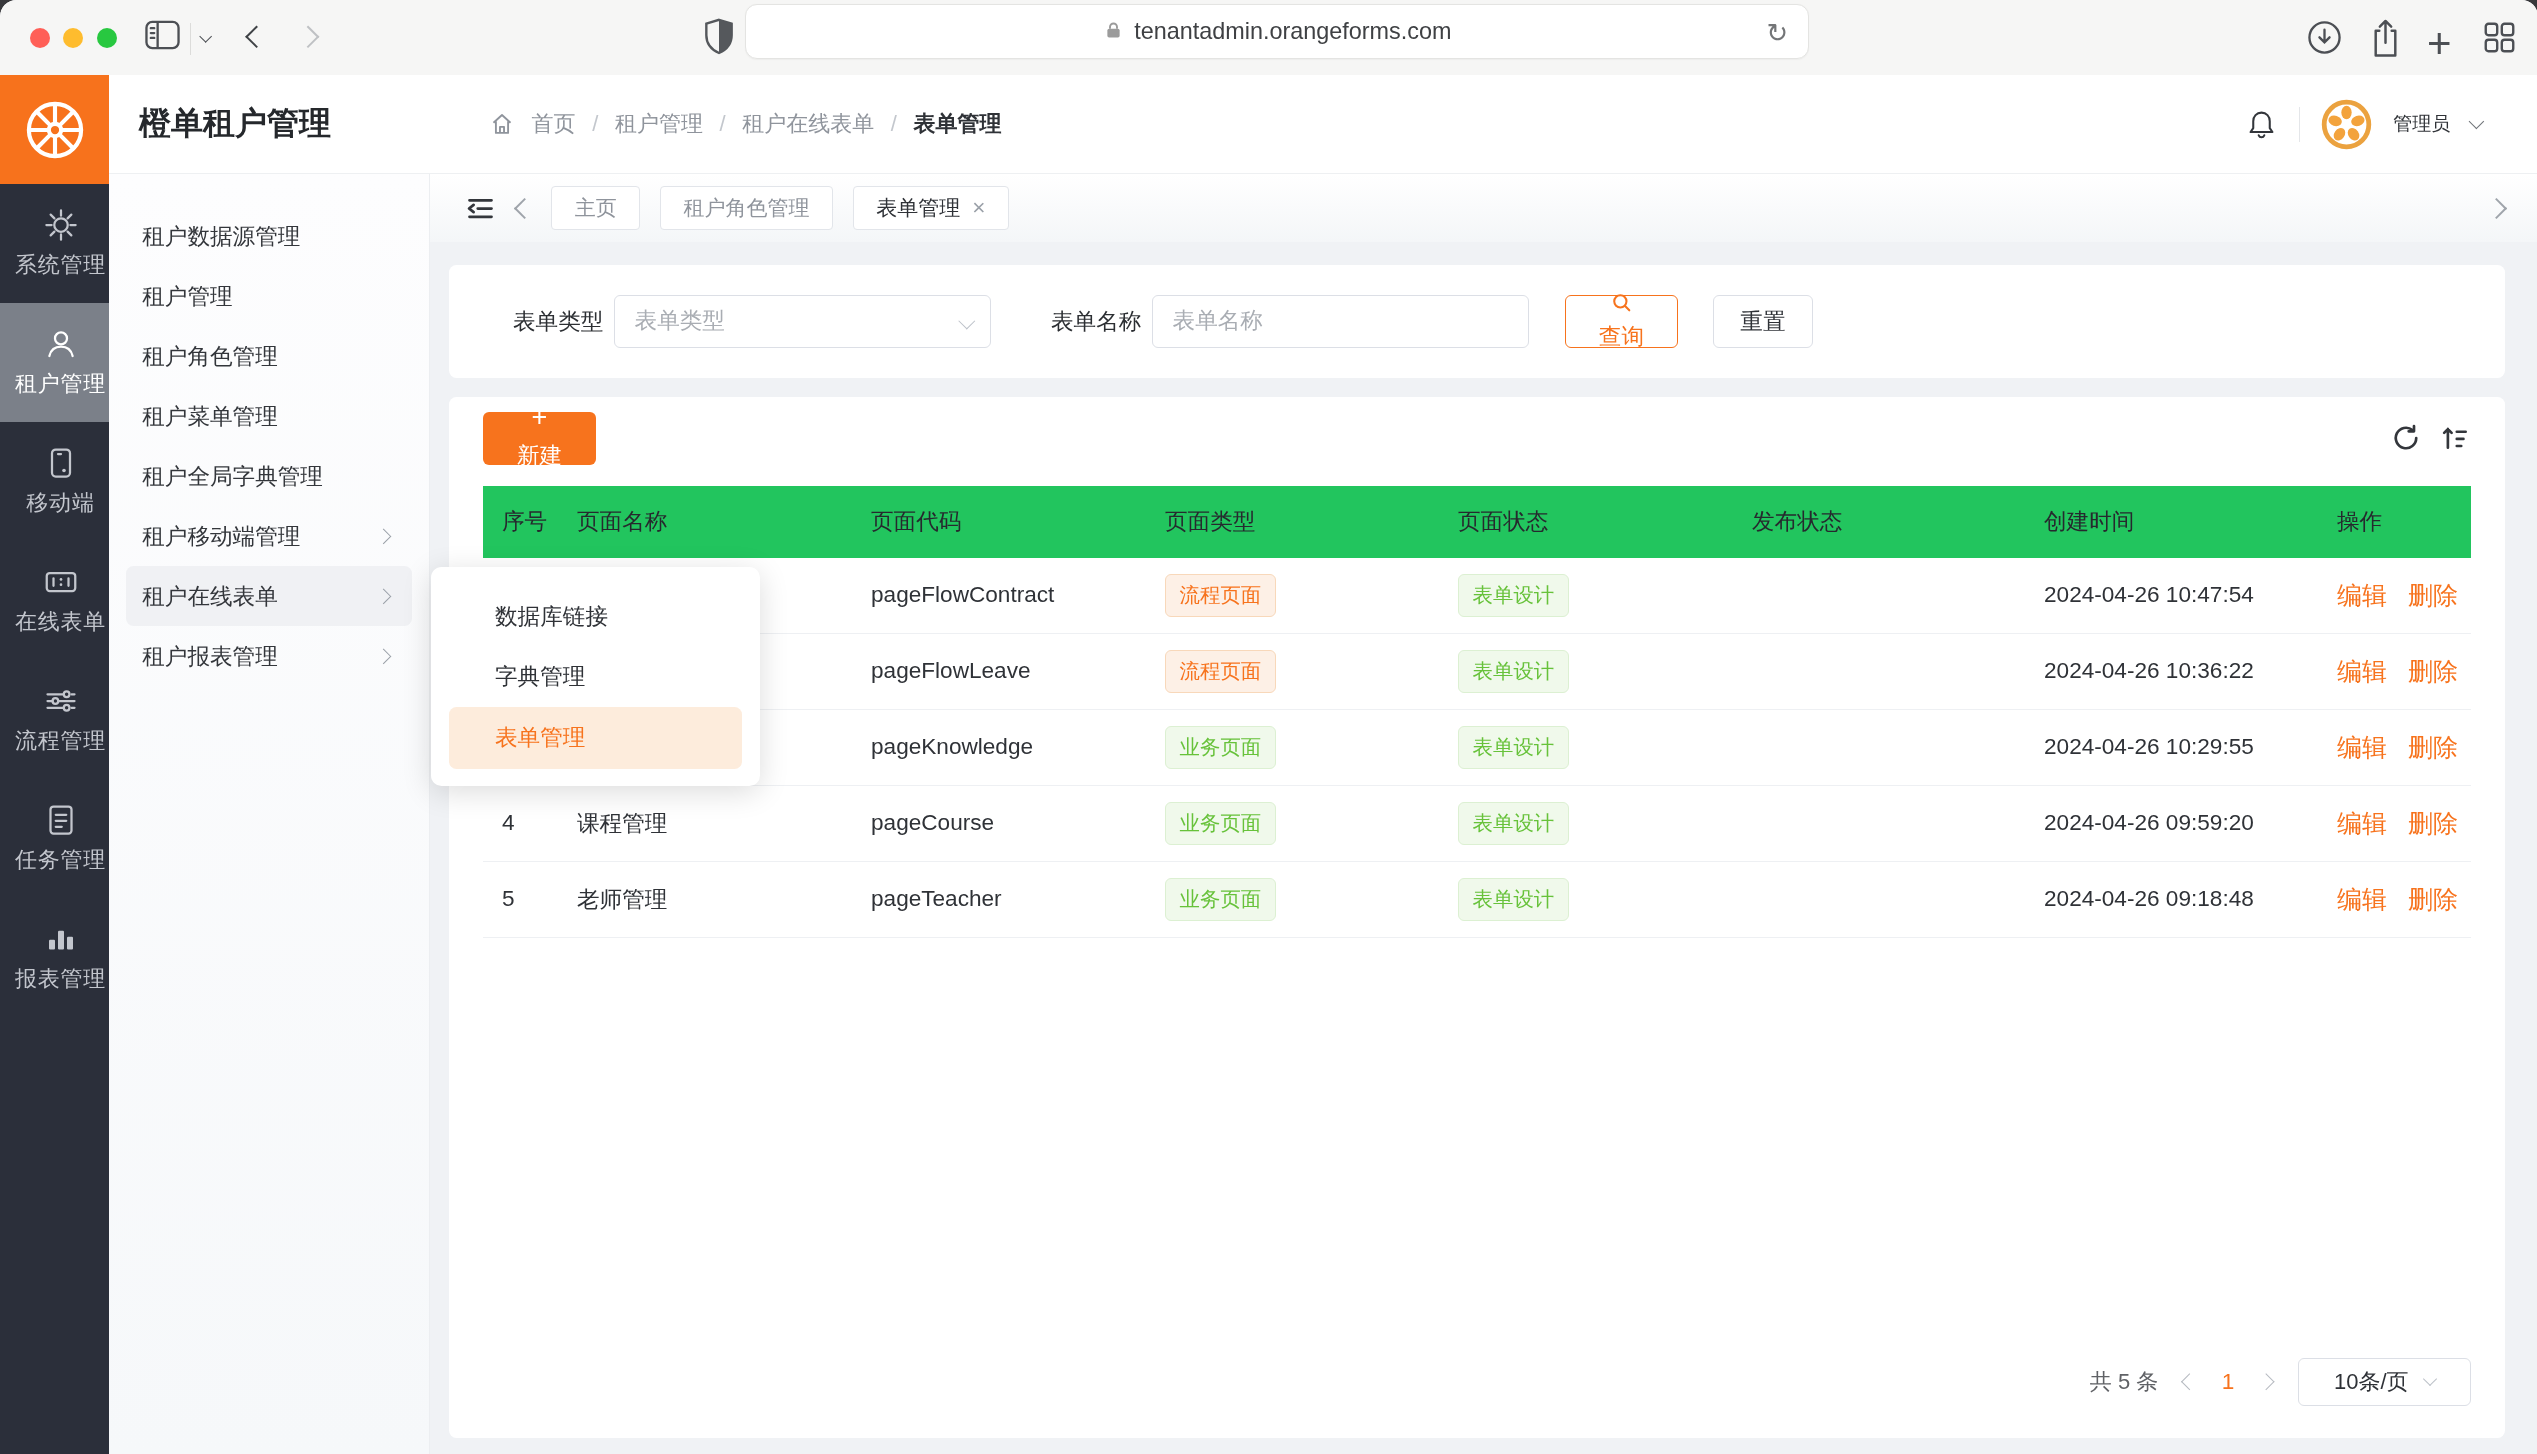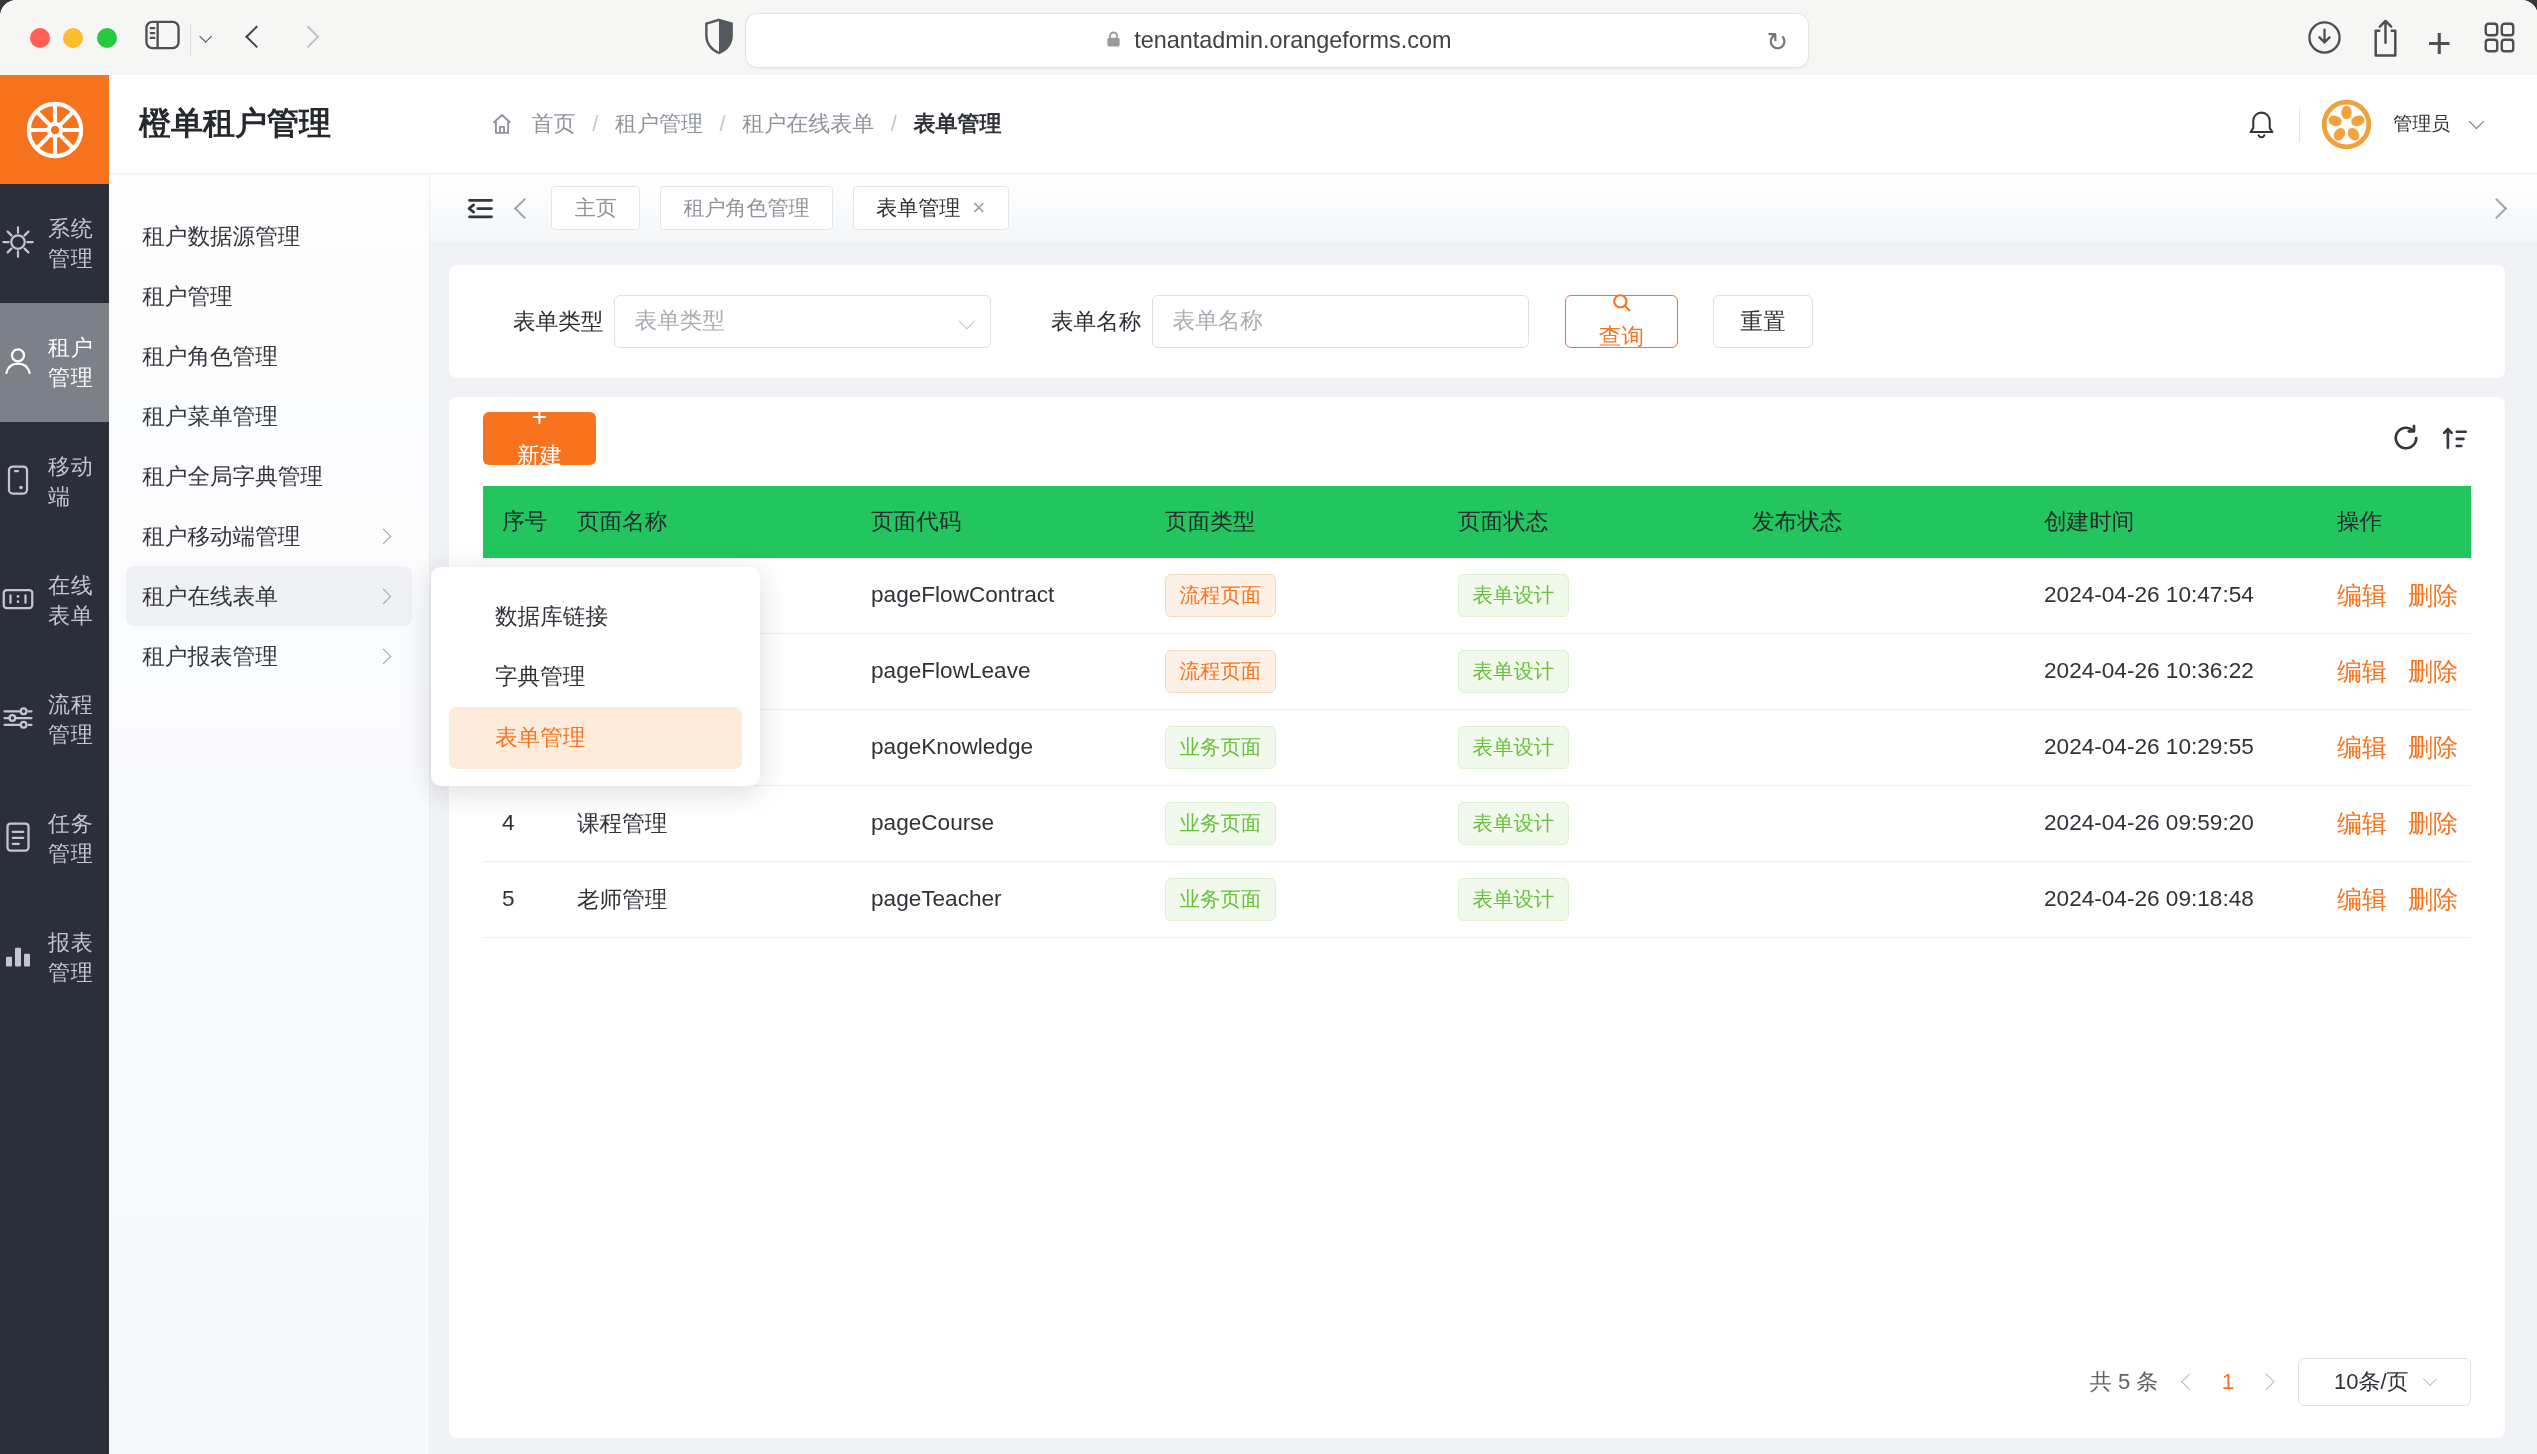--- a/index.html
+++ b/index.html
@@ -5,29 +5,29 @@
   html,body{margin:0;padding:0;}
   body{width:2538px;height:1454px;background:#38383b;font-family:"Liberation Sans","DejaVu Sans",sans-serif;overflow:hidden;position:relative;}
   .window{position:absolute;inset:0;border-radius:16.6px 16.6px 0 0;overflow:hidden;background:#f0f2f5;}
   
   .chrome{position:relative;height:75px;background:#f6f6f5;border-bottom:0.8px solid #d6d6d6;}
   .tl{position:absolute;top:28px;width:20.4px;height:20.4px;border-radius:50%;}
   .tl.r{left:30px;background:#ff5f57;} .tl.y{left:63px;background:#febc2e;} .tl.g{left:97px;background:#28c840;}
   .chrome .icn{position:absolute;color:#4c4f54;}
   .chv{display:inline-block;border-right:2.3px solid currentColor;border-bottom:2.3px solid currentColor;}
   .chrome-divider{position:absolute;left:190px;top:22.6px;width:0.8px;height:32px;background:#dcdcda;}
-  .url-pill{position:absolute;left:745px;top:13px;width:1062px;height:53px;background:#ffffff;border:0.8px solid #e4e4e2;border-radius:12px;display:flex;align-items:center;justify-content:center;gap:10.6px;box-shadow:0 0.8px 1.5px rgba(0,0,0,.04);}
+  .url-pill{position:absolute;left:745px;top:4px;width:1062px;height:53px;background:#ffffff;border:0.8px solid #e4e4e2;border-radius:12px;display:flex;align-items:center;justify-content:center;gap:10.6px;box-shadow:0 0.8px 1.5px rgba(0,0,0,.04);}
   .url-text{font-size:23.4px;color:#3f4144;}
   .reload{position:absolute;right:19.6px;top:13px;font-size:26px;color:#737577;}
   
   .app{position:absolute;top:75px;left:0;right:0;bottom:0;display:flex;}
   
   .psb{width:109px;background:#2b2f3a;flex:0 0 109px;display:flex;flex-direction:column;}
   .logo{height:109px;background:#f7721c;display:flex;align-items:center;justify-content:center;}
-  .pitem{height:119px;display:flex;align-items:center;justify-content:center;gap:12px;color:#c3c6cd;cursor:pointer;}
+  .pitem{height:119px;display:flex;flex-direction:column;align-items:center;justify-content:center;gap:4px;color:#c3c6cd;cursor:pointer;padding-left:12px;}
   .pitem:first-of-type{margin-top:9.8px;}
   .pitem .plabel{font-size:22px;letter-spacing:0.8px;}
   .pitem.active{background:#7b8089;color:#ffffff;}
   
   .main{flex:1;display:flex;flex-direction:column;min-width:0;}
   .hdr{height:98px;background:#ffffff;display:flex;align-items:center;border-bottom:0.8px solid #eef0f2;}
   .app-title{width:321px;flex:0 0 321px;box-sizing:border-box;padding-left:30px;font-size:32px;font-weight:700;color:#25282c;}
   .crumbs{display:flex;align-items:center;gap:16.6px;margin-left:59px;font-size:22px;color:#8f949c;}
   .crumbs .sep{color:#c3c7cd;}
   .crumbs .cur{color:#2f3237;font-weight:600;}

